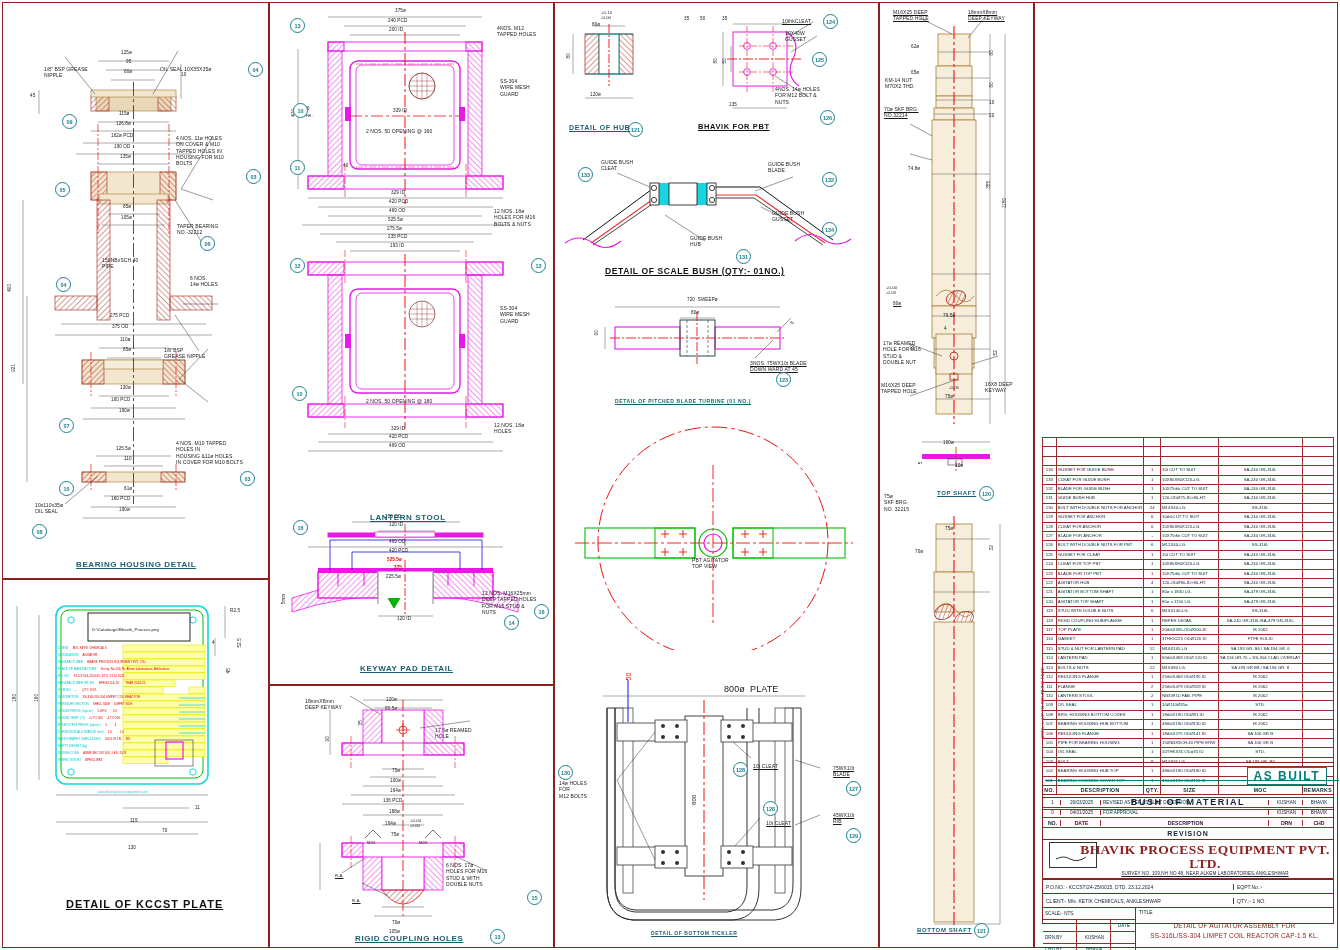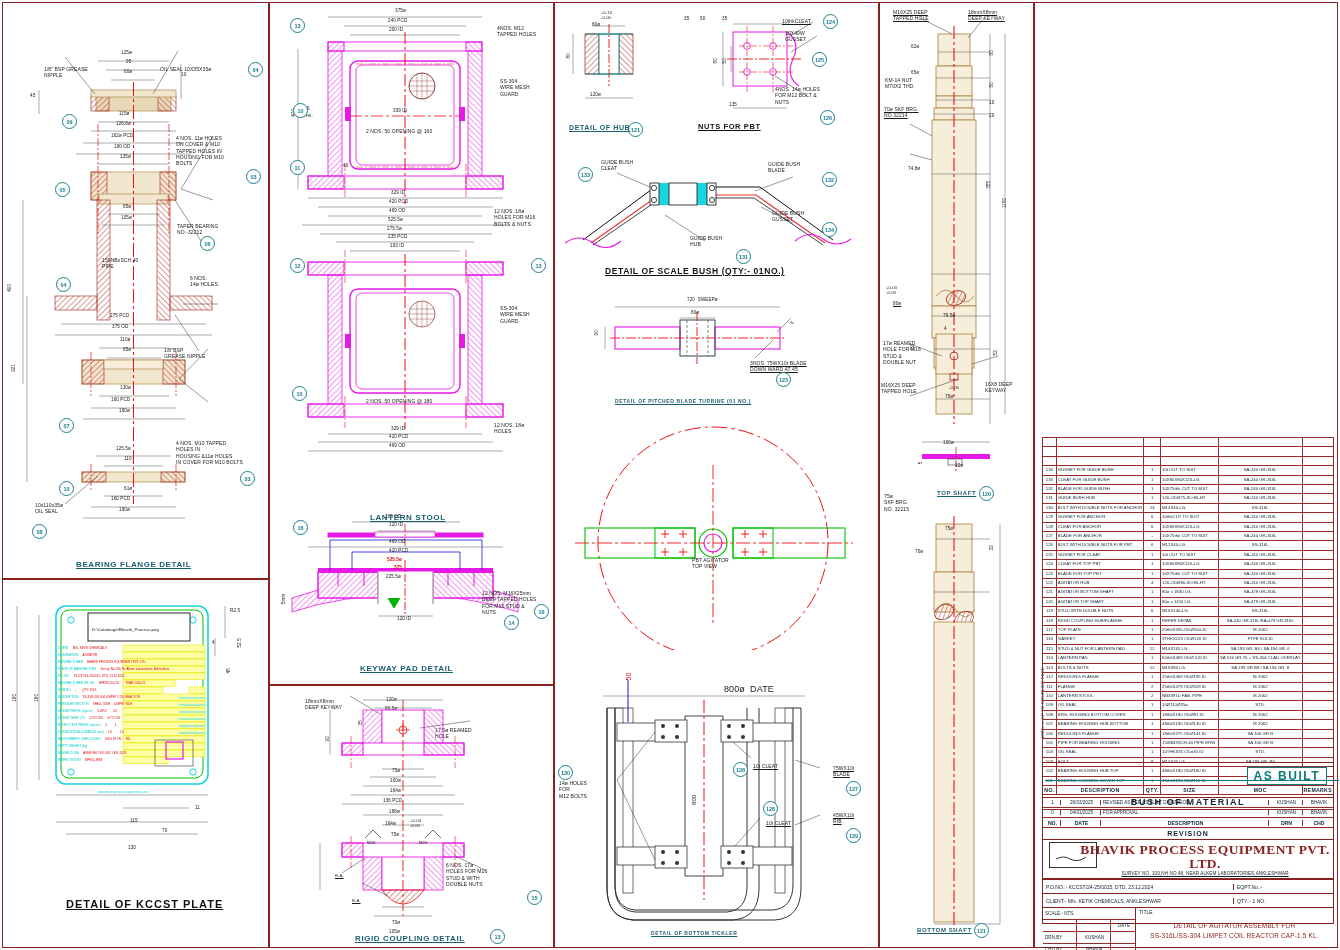--- a/index.html
+++ b/index.html
@@ -212,21 +212,21 @@
   <div class="bub" style="left:62px;top:114px;">09</div>
   <div class="bub" style="left:55px;top:182px;">05</div>
   <div class="bub" style="left:56px;top:277px;">04</div>
   <div class="bub" style="left:246px;top:169px;">03</div>
   <div class="bub" style="left:59px;top:418px;">07</div>
   <div class="bub" style="left:240px;top:471px;">03</div>
   <div class="bub" style="left:59px;top:481px;">10</div>
   <div class="bub" style="left:32px;top:524px;">08</div>
   <div class="bub" style="left:200px;top:236px;">06</div>
 
-  <div class="cap" style="left:76px;top:560px;">BEARING  FLANGE  DETAIL</div>
+  <div class="cap" style="left:76px;top:560px;">BEARING  HOUSING  DETAIL</div>
 
   <div style="position:absolute;left:3px;top:582px;width:265px;height:364px;">
     <svg width="265" height="364" viewBox="0 0 265 364">
 
       <path d="M63 24 h132 a10 10 0 0 1 10 10 v158 a10 10 0 0 1 -10 10 h-132 a10 10 0 0 1 -10 -10 v-158 a10 10 0 0 1 10 -10 z" fill="#ffffff" stroke="#19d5e0" stroke-width="1.6"></path>
       <path d="M66 28 h126 a8 8 0 0 1 8 8 v152 a8 8 0 0 1 -8 8 h-126 a8 8 0 0 1 -8 -8 v-152 a8 8 0 0 1 8 -8 z" fill="none" stroke="#00c000" stroke-width="1"></path>
       <circle cx="68" cy="38" r="3.2" fill="none" stroke="#19d5e0" stroke-width="1"></circle>
       <circle cx="190" cy="38" r="3.2" fill="none" stroke="#19d5e0" stroke-width="1"></circle>
       <circle cx="68" cy="190" r="3.2" fill="none" stroke="#19d5e0" stroke-width="1"></circle>
       <circle cx="190" cy="190" r="3.2" fill="none" stroke="#19d5e0" stroke-width="1"></circle>
@@ -522,21 +522,21 @@
   <div class="bub" style="left:290px;top:258px;">12</div>
   <div class="bub" style="left:292px;top:386px;">10</div>
   <div class="bub" style="left:531px;top:258px;">13</div>
   <div class="bub" style="left:534px;top:604px;">16</div>
   <div class="bub" style="left:504px;top:615px;">14</div>
   <div class="bub" style="left:527px;top:890px;">15</div>
   <div class="bub" style="left:293px;top:520px;">16</div>
 
   <div class="cap" style="left:370px;top:513px;">LANTERN  STOOL</div>
   <div class="cap" style="left:360px;top:664px;">KEYWAY  PAD  DETAIL</div>
-  <div class="cap" style="left:355px;top:934px;">RIGID  COUPLING  DETAIL</div>
+  <div class="cap" style="left:355px;top:934px;">RIGID  COUPLING  HOLES</div>
   <div class="bub" style="left:490px;top:929px;">13</div>
 
   <div style="position:absolute;left:270px;top:688px;width:283px;height:245px;">
     <svg width="283" height="245" viewBox="0 0 283 245">
       <g>
         <rect x="93" y="22" width="19" height="40" fill="url(#hatchM)" stroke="#e619e6" stroke-width=".8"></rect>
         <rect x="154" y="22" width="19" height="40" fill="url(#hatchM2)" stroke="#e619e6" stroke-width=".8"></rect>
         <rect x="112" y="22" width="42" height="40" fill="#fff" stroke="#e619e6" stroke-width=".9"></rect>
         <rect x="72" y="55" width="122" height="12" fill="#fff" stroke="#e619e6" stroke-width=".9"></rect>
         <rect x="72" y="55" width="21" height="12" fill="url(#hatchM)" stroke="#e619e6"></rect>
@@ -654,21 +654,21 @@
   <div class="lbl" style="left:785px;top:30px;">10X40W
 GUSSET</div>
   <div class="lbl" style="left:775px;top:86px;">4NOS. 14ø HOLES
 FOR M12 BOLT &amp;
 NUTS</div>
   <div class="bub" style="left:823px;top:14px;">124</div>
   <div class="bub" style="left:812px;top:52px;">125</div>
   <div class="bub" style="left:820px;top:110px;">126</div>
   <div class="bub" style="left:628px;top:122px;">121</div>
   <div class="cap" style="left:569px;top:124px;font-size:7px;">DETAIL  OF  HUB</div>
-  <div class="cap blk" style="left:698px;top:122px;font-size:7.5px;">NUTS  FOR  PBT</div>
+  <div class="cap blk" style="left:698px;top:122px;font-size:7.5px;">BHAVIK  FOR  PBT</div>
 
   <div style="position:absolute;left:555px;top:145px;width:323px;height:140px;">
     <svg width="323" height="140" viewBox="0 0 323 140">
       <path d="M28 95 L100 42 L205 42 L278 95" fill="none" stroke="#111" stroke-width="1"></path>
       <path d="M36 98 L104 50 L201 50 L270 98" fill="none" stroke="#ee3333" stroke-width="1.2"></path>
       <path d="M38 100 L106 53 L199 53 L268 100" fill="none" stroke="#111" stroke-width=".8"></path>
       <rect x="104" y="38" width="10" height="22" fill="#19d5e0"></rect>
       <rect x="142" y="38" width="10" height="22" fill="#19d5e0"></rect>
       <rect x="114" y="38" width="28" height="22" fill="#fff" stroke="#111" stroke-width=".8"></rect>
       <rect x="95" y="38" width="9" height="22" fill="#fff" stroke="#111" stroke-width=".8"></rect>
@@ -822,21 +822,21 @@
       <g stroke="#333" stroke-width=".5" fill="none">
         <line x1="100" y1="82" x2="62" y2="130"></line>
         <line x1="100" y1="210" x2="62" y2="130"></line>
         <line x1="178" y1="92" x2="196" y2="108"></line>
         <line x1="180" y1="196" x2="205" y2="168"></line>
         <line x1="240" y1="110" x2="265" y2="118"></line>
         <line x1="240" y1="175" x2="265" y2="165"></line>
       </g>
     </svg>
   </div>
-  <div class="lbl dim" style="left:724px;top:684px;font-size:9px;">800ø  DATE</div>
+  <div class="lbl dim" style="left:724px;top:684px;font-size:9px;">800ø  PLATE</div>
   <div class="lbl dim" style="left:690px;top:796px;transform:rotate(-90deg);font-size:6px;">800</div>
   <div class="lbl dim" style="left:625px;top:672px;transform:rotate(-90deg);color:#ee1111;font-size:7px;">50</div>
   <div class="lbl" style="left:559px;top:780px;">14ø HOLES
 FOR
 M12 BOLTS</div>
   <div class="lbl" style="left:753px;top:763px;text-decoration:underline;">10t CLEAT</div>
   <div class="lbl" style="left:766px;top:820px;text-decoration:underline;">10t CLEAT</div>
   <div class="lbl" style="left:833px;top:765px;text-decoration:underline;">75WX10t
 BLADE</div>
   <div class="lbl" style="left:833px;top:812px;text-decoration:underline;">45WX10t

